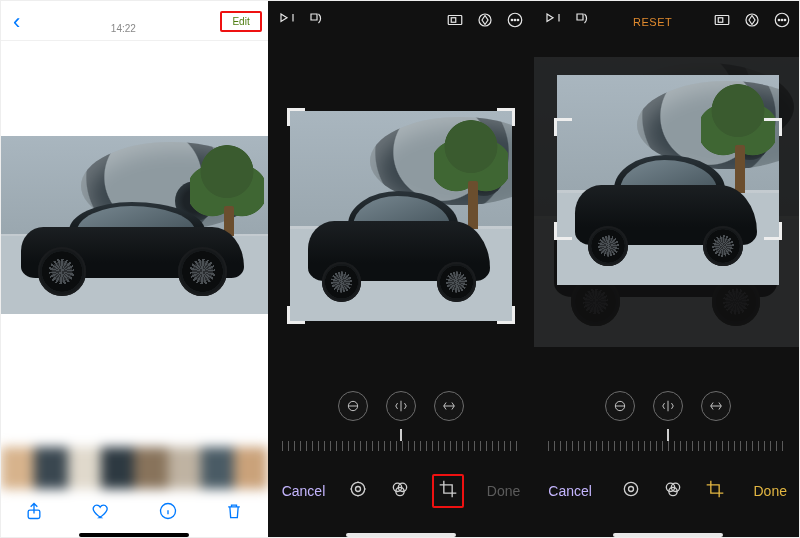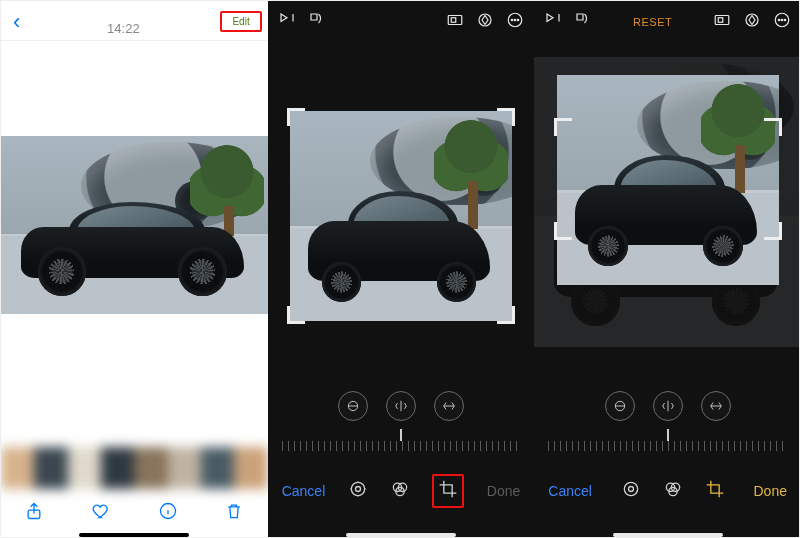--- a/index.html
+++ b/index.html
@@ -29,21 +29,21 @@
     border-bottom: 1px solid #f0f0f0;
   }
   .back-chev {
     font-size: 22px;
     color: #007aff;
     padding: 0 6px;
     line-height: 1;
   }
   .p1-title-wrap { flex: 1; text-align: center; line-height: 1.05; }
   .p1-date { font-size: 12px; font-weight: 600; color: #000; }
-  .p1-time { font-size: 13px; color: #888; margin-top: 15px; }
+  .p1-time { font-size: 10px; color: #888; margin-top: 15px; }
   .edit-btn {
     color: #4d7c0f;
     font-size: 10px;
     padding: 3px 10px;
   }
   .red-box { border: 2px solid #e11; border-radius: 2px; }
   .p1-photo-area {
     position: absolute;
     top: 135px; left: 0; right: 0;
     height: 178px;
@@ -199,21 +199,21 @@
   .ticks{
     position:absolute; left:0; right:0; top:12px; height:10px;
     background:
       repeating-linear-gradient(90deg,#5b5b5b 0 1px, transparent 1px 6px);
   }
   .d-footer{
     position:absolute; left:0; right:0; bottom:28px; height:40px;
     display:flex; align-items:center; justify-content:space-between;
     padding:0 14px;
   }
-  .cancel-lbl{ font-size:14px; color:#3b82f6; }
+  .cancel-lbl{ font-size:14px; color:#c4b5fd; }
   .done-dim{ font-size:14px; color:#5c5c5c; }
   .done-gold{ font-size:14px; color:#e2b642; font-weight:500;}
   .tool-row{ display:flex; gap:22px; align-items:center;}
   .tool-ico svg{ width:20px; height:20px; stroke:#cfcfcf; fill:none; stroke-width:1.6;}
   .tool-ico.gold svg{ stroke:#e2b642;}
   .red-box2{ border:2px solid #e11; padding:3px 4px; border-radius:2px;}
   .home-ind-dark{ background:#e8e8e8; }
 
   
   .p3 .canvas{ height:116px; top:0; }

